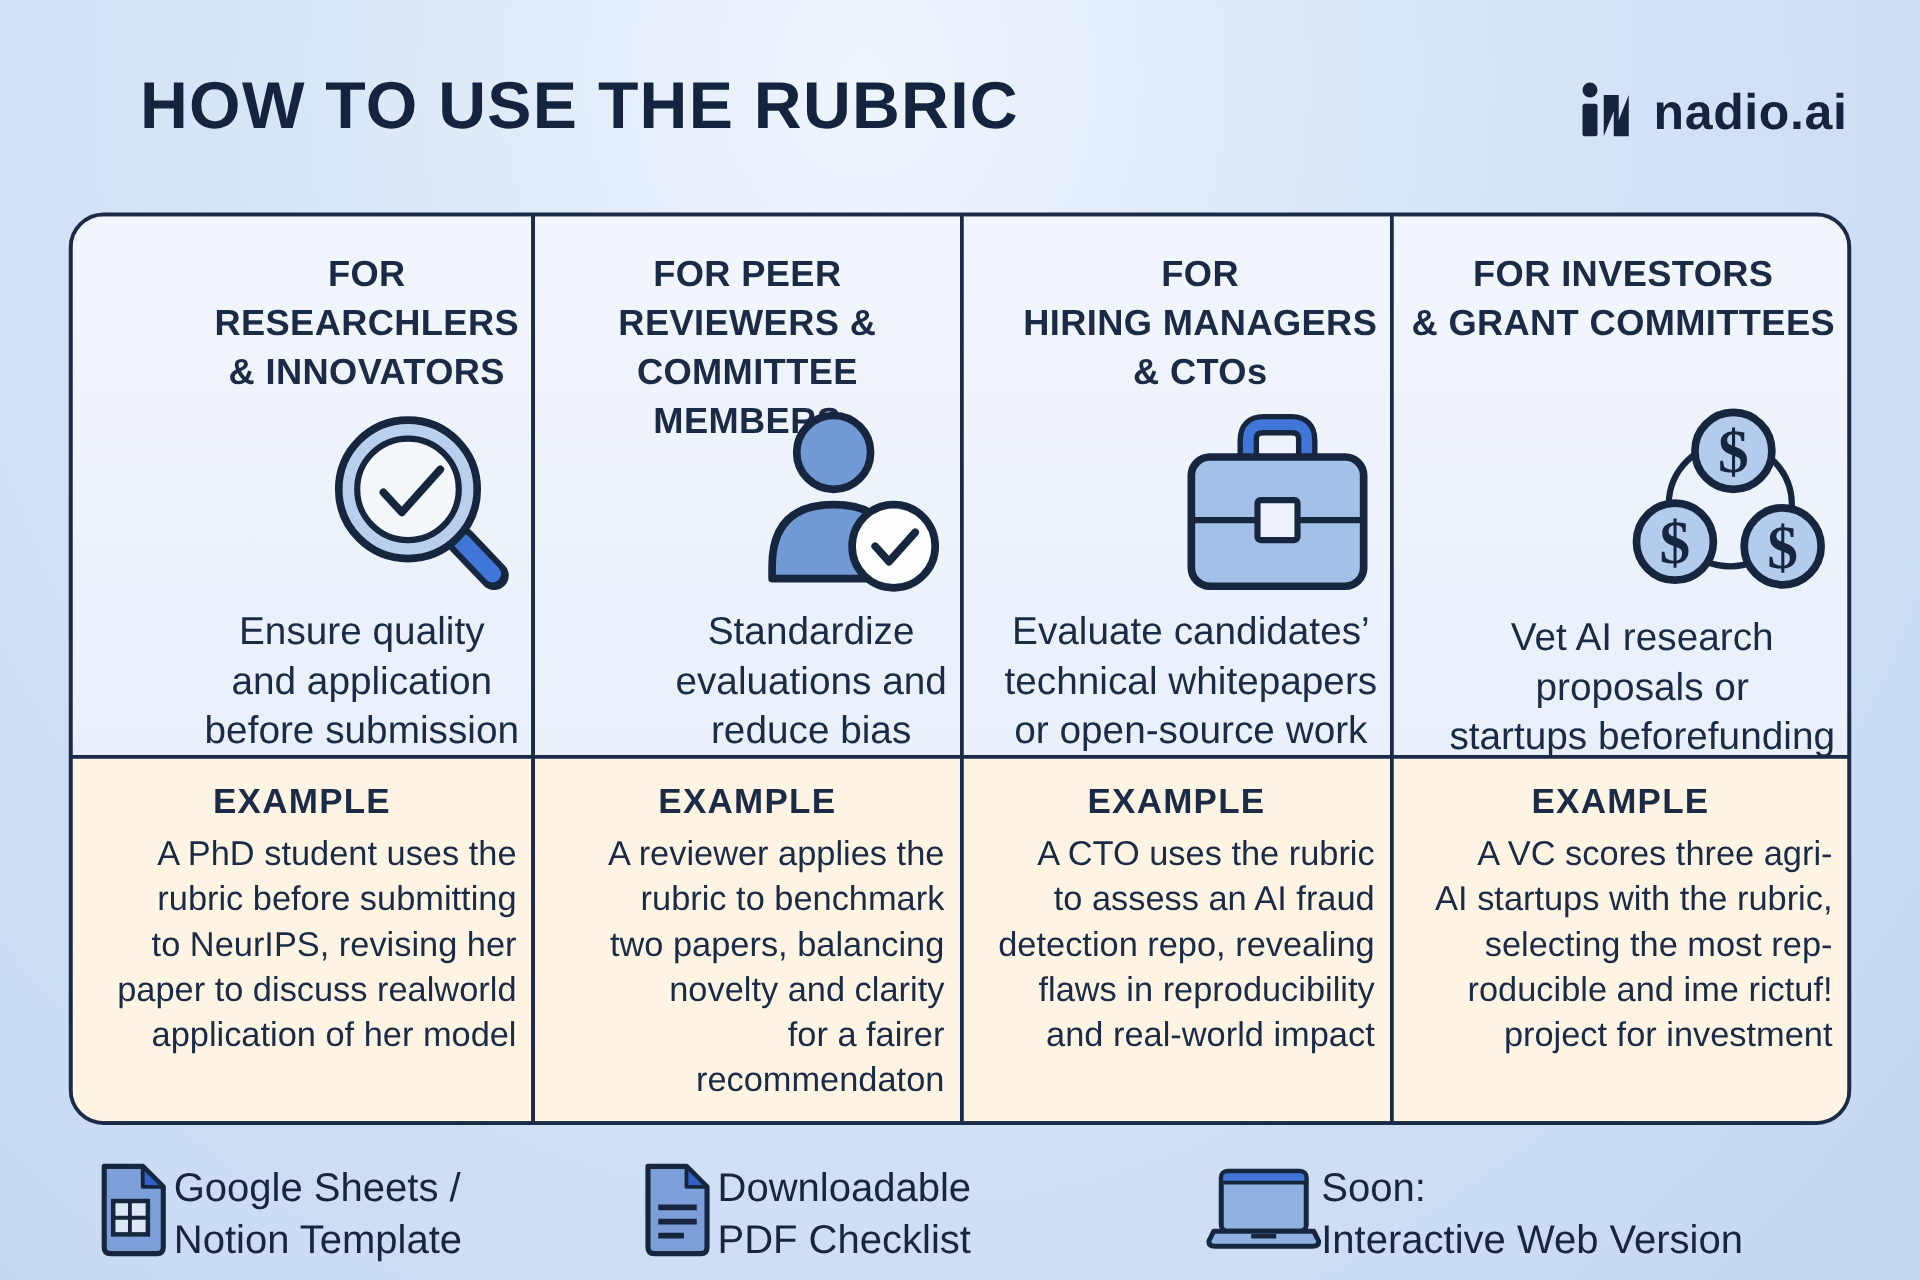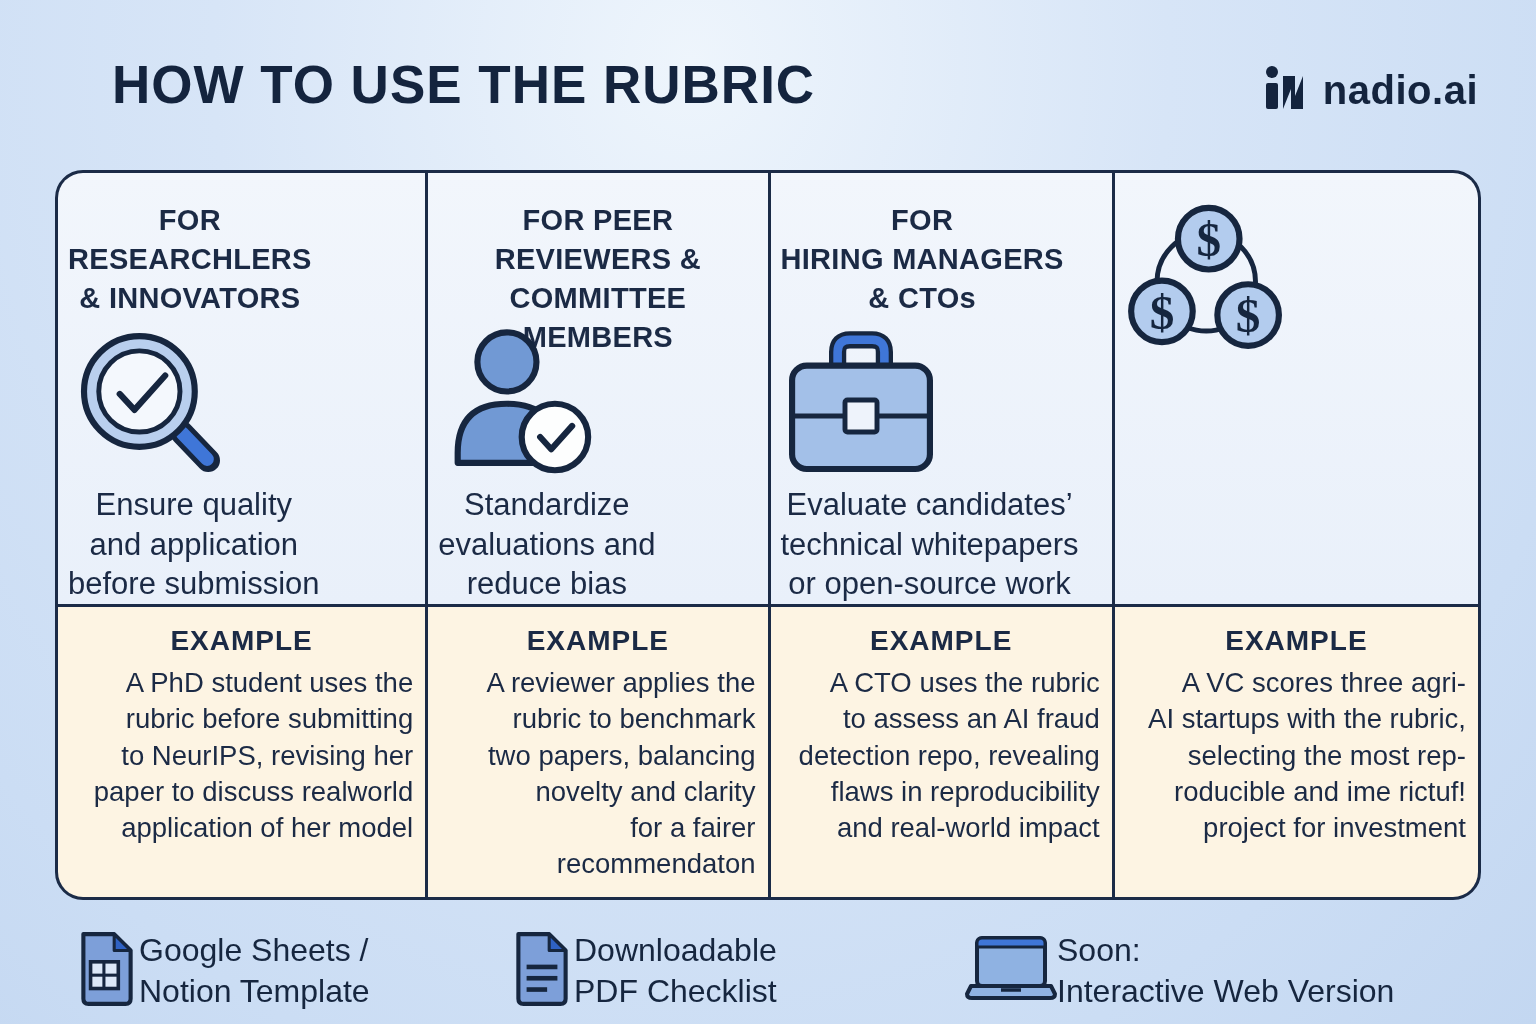--- a/index.html
+++ b/index.html
@@ -28,21 +28,21 @@
     width: 1426px; margin: 4px auto 0 55px;
     border: 3px solid #1b2b47; border-radius: 28px;
     overflow: hidden; display: grid;
     grid-template-columns: 368fr 343fr 345fr 367fr;
     background: #1b2b47;
   }
   .col { display: flex; flex-direction: column; }
   .col + .col { border-left: 3px solid #1b2b47; }
   .cell-top {
     height: 434px; background: linear-gradient(180deg, #f2f6fc 0%, #e9f0fa 100%);
-    display: flex; flex-direction: column; align-items: flex-start;
+    display: flex; flex-direction: column; align-items: flex-end;
     border-bottom: 3px solid #1b2b47;
     padding: 28px 10px 6px 10px;
   }
   .col-header {
     font-size: 29px; font-weight: bold; text-align: center;
     color: #1b2a45; line-height: 1.35; letter-spacing: 0.3px;
     min-height: 124px; display: flex; align-items: flex-start; justify-content: center;
   }
   .icon-area { height: 168px; display: flex; align-items: center; justify-content: center; }
   .col-desc {
@@ -168,33 +168,38 @@
       <div class="example-text pre">A CTO uses the rubric
 to assess an AI fraud
 detection repo, revealing
 flaws in reproducibility
 and real-world impact</div>
     </div>
   </div>
 
   <div class="col">
     <div class="cell-top">
+      <div class="col-header pre">FOR INVESTORS
+&amp; GRANT COMMITTEES</div>
       <div class="icon-area">
         <svg width="165" height="165" viewBox="0 0 134 134">
           <circle cx="66" cy="64" r="40" fill="none" stroke="#16263f" stroke-width="4"></circle>
           <g font-family="Liberation Serif, serif" font-weight="bold" font-size="40" fill="#16263f" text-anchor="middle">
             <circle cx="68" cy="29" r="25" fill="#b3ccee" stroke="#16263f" stroke-width="5"></circle>
             <text x="68" y="43">$</text>
             <circle cx="30" cy="88" r="25" fill="#b3ccee" stroke="#16263f" stroke-width="5"></circle>
             <text x="30" y="102">$</text>
             <circle cx="100" cy="91" r="25" fill="#b3ccee" stroke="#16263f" stroke-width="5"></circle>
             <text x="100" y="105">$</text>
           </g>
         </svg>
       </div>
+      <div class="col-desc pre">Vet AI research
+proposals or
+startups beforefunding</div>
     </div>
     <div class="cell-example">
       <div class="example-label">EXAMPLE</div>
       <div class="example-text pre">A VC scores three agri-
 AI startups with the rubric,
 selecting the most rep-
 roducible and ime rictuf!
 project for investment</div>
     </div>
   </div>

